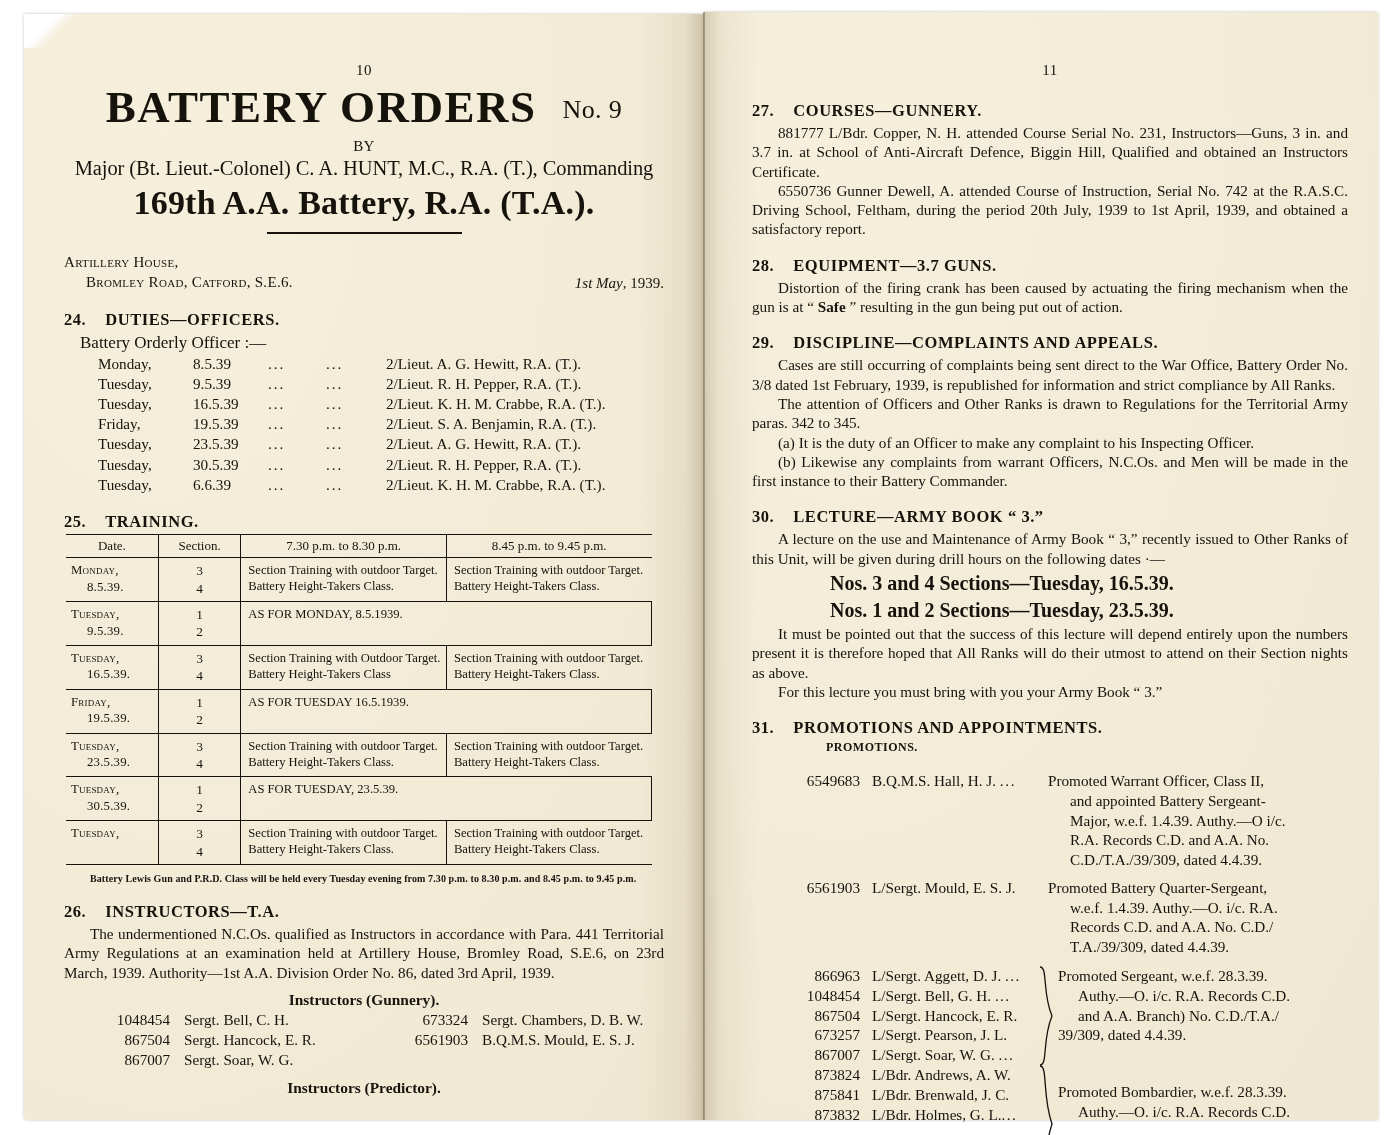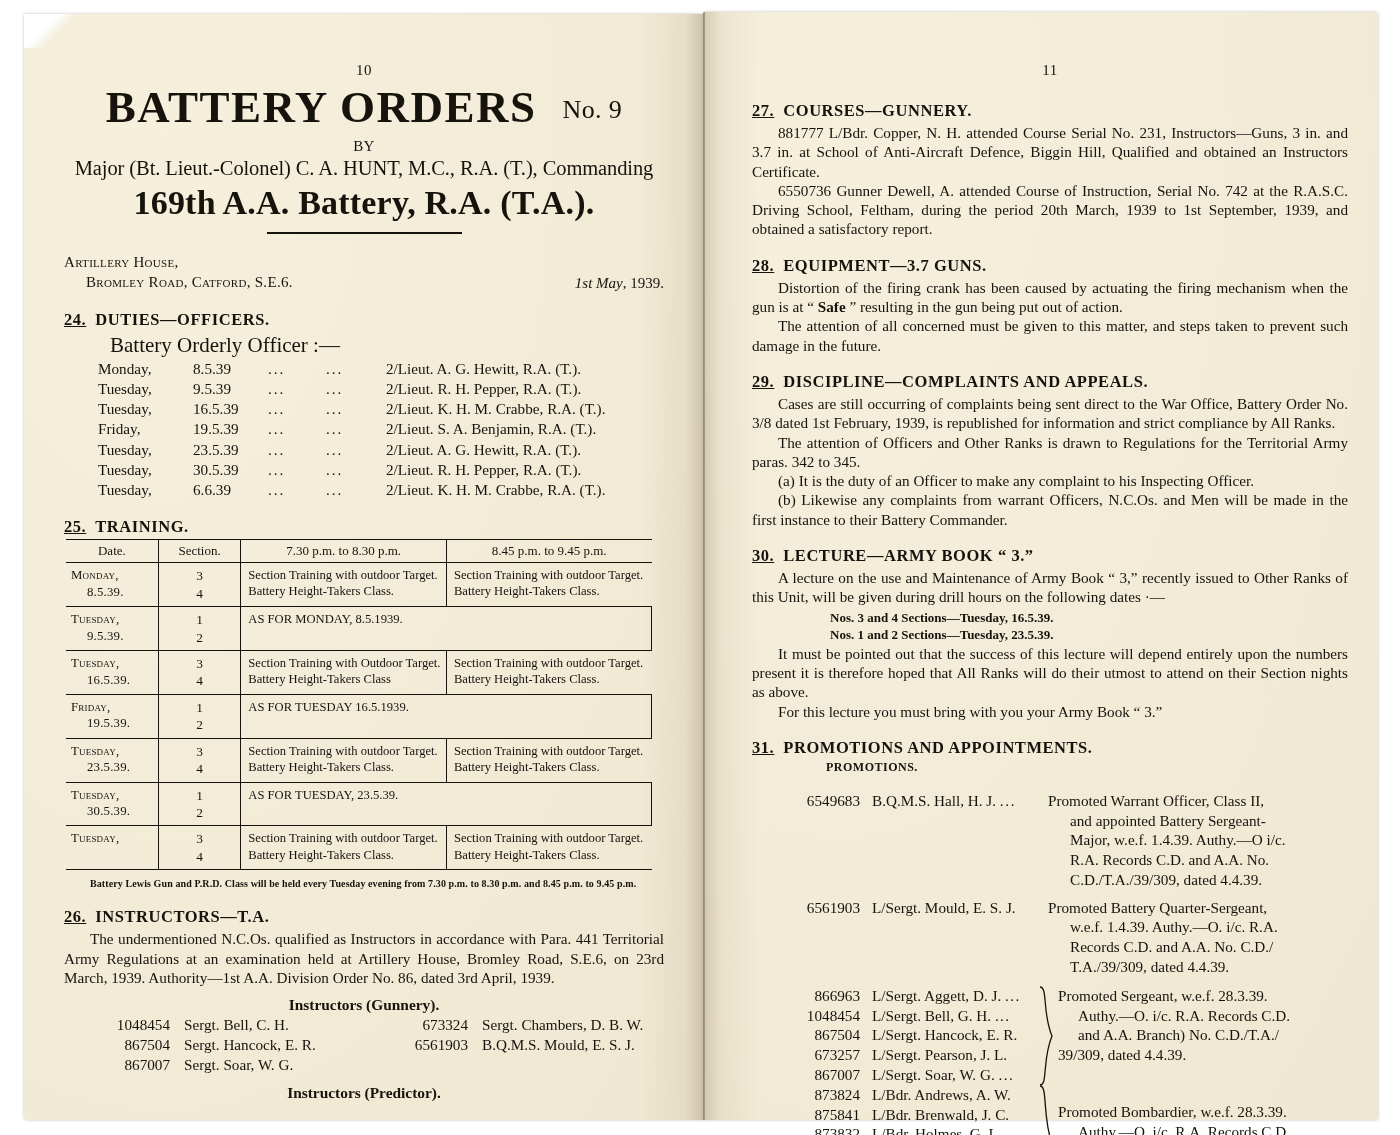--- a/index.html
+++ b/index.html
@@ -154,33 +154,33 @@
   
   .sec {
     margin-top: 17px;
   }
   .sec-h {
     font-weight: bold;
     font-size: 16.5px;
     letter-spacing: .55px;
     margin: 0 0 2px 0;
   }
-  .sec-h .num { margin-right: 9px; text-decoration: underline; }
+  .sec-h .num { margin-right: 19px; }
   .body-p {
     font-size: 15.2px;
     line-height: 1.27;
     text-align: justify;
     margin: 0;
     text-indent: 26px;
   }
 
   
   .duty-intro {
-    font-size: 21px;
-    margin: 0 0 0 46px;
+    font-size: 17px;
+    margin: 0 0 0 16px;
     line-height: 1.3;
   }
   .duty-list {
     margin: 0 0 0 34px;
   }
   .duty-row {
     display: flex;
     font-size: 15.2px;
     line-height: 1.33;
     white-space: nowrap;
@@ -257,21 +257,21 @@
     font-size: 15.2px;
     line-height: 1.32;
     margin-left: 34px;
   }
   .instr-grid .n { text-align: right; padding-right: 14px; white-space: nowrap; }
   .instr-grid .nm { white-space: nowrap; }
 
   
   .lec-dates {
     font-weight: bold;
-    font-size: 13px;
+    font-size: 20px;
     margin: 2px 0 0 78px;
     line-height: 1.35;
   }
 
   
   .prom-sub {
     font-weight: bold;
     font-size: 12px;
     letter-spacing: .5px;
     margin: 1px 0 2px 74px;
@@ -611,29 +611,28 @@
 
   <div class="page page-right">
 
     <div class="folio folio-right">11</div>
 
     <div class="sec" style="margin-top:22px">
       <div class="sec-h">
         <span class="num">27.</span><span>COURSES—GUNNERY.</span>
       </div>
       <p class="body-p">881777 L/Bdr. Copper, N. H. attended Course Serial No. 231, Instructors—Guns, 3 in. and 3.7 in. at School of Anti-Aircraft Defence, Biggin Hill, Qualified and obtained an Instructors Certificate.</p>
-      <p class="body-p">6550736 Gunner Dewell, A. attended Course of Instruction, Serial No. 742 at the R.A.S.C. Driving School, Feltham, during the period 20th March, 1939 to 1st September, 1939, and obtained a satisfactory report.</p>
+      <p class="body-p">6550736 Gunner Dewell, A. attended Course of Instruction, Serial No. 742 at the R.A.S.C. Driving School, Feltham, during the period 20th July, 1939 to 1st April, 1939, and obtained a satisfactory report.</p>
     </div>
 
     <div class="sec">
       <div class="sec-h">
         <span class="num">28.</span><span>EQUIPMENT—3.7 GUNS.</span>
       </div>
       <p class="body-p">Distortion of the firing crank has been caused by actuating the firing mechanism when the gun is at “ <b>Safe</b> ” resulting in the gun being put out of action.</p>
-      <p class="body-p">The attention of all concerned must be given to this matter, and steps taken to prevent such damage in the future.</p>
     </div>
 
     <div class="sec">
       <div class="sec-h">
         <span class="num">29.</span><span>DISCIPLINE—COMPLAINTS AND APPEALS.</span>
       </div>
       <p class="body-p">Cases are still occurring of complaints being sent direct to the War Office, Battery Order No. 3/8 dated 1st February, 1939, is republished for information and strict compliance by All Ranks.</p>
       <p class="body-p">The attention of Officers and Other Ranks is drawn to Regulations for the Territorial Army paras. 342 to 345.</p>
       <p class="body-p">(a) It is the duty of an Officer to make any complaint to his Inspecting Officer.</p>
       <p class="body-p">(b) Likewise any complaints from warrant Officers, N.C.Os. and Men will be made in the first instance to their Battery Commander.</p>

